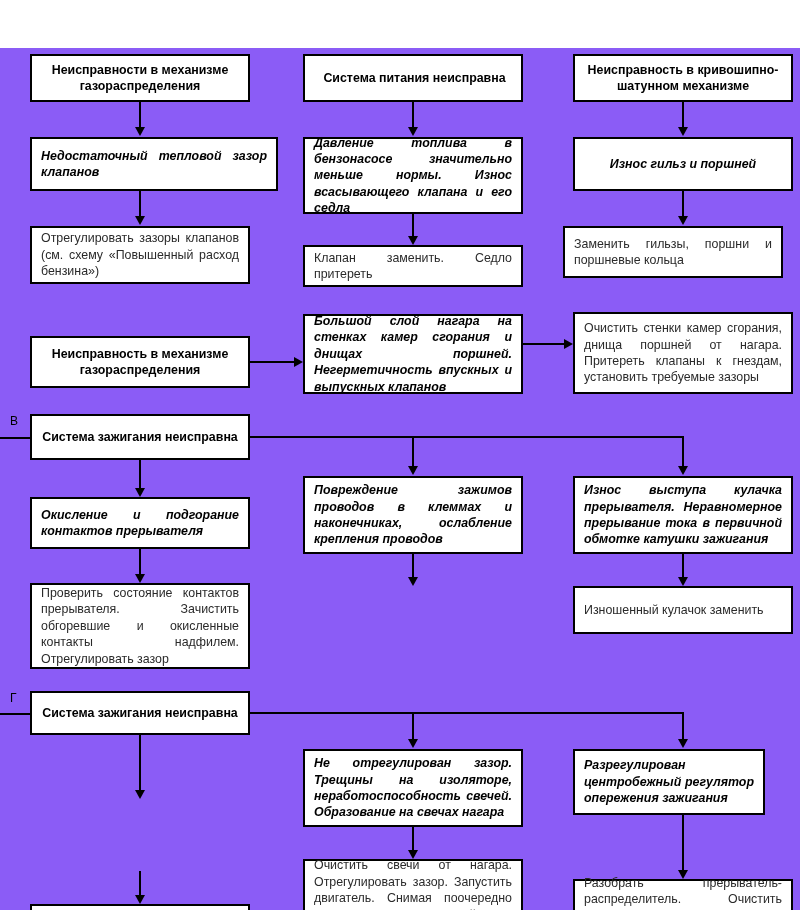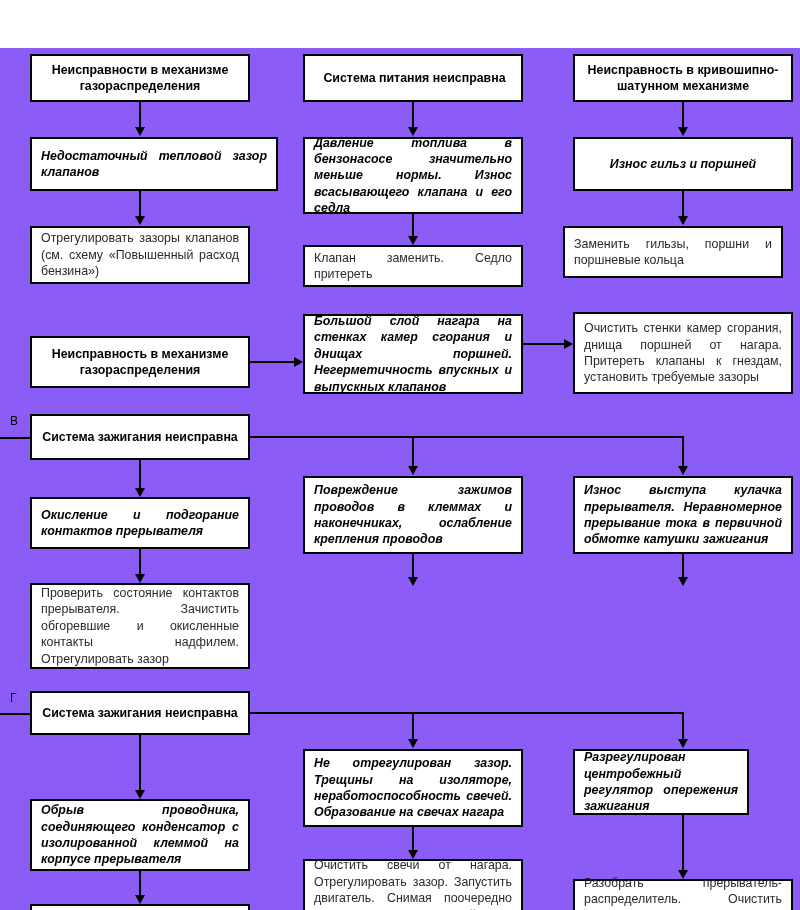--- a/index.html
+++ b/index.html
@@ -197,58 +197,58 @@
   <div class="vline" style="left:412px; top:506px; height:28px;"></div>
   <div class="arrow-d" style="left:408px; top:529px;"></div>
 
 
   <div class="box b-cause" style="left:573px; top:428px; width:220px; height:78px;">
     <span class="txt">Износ выступа кулачка прерывателя.   Неравномерное прерывание тока в первичной обмотке катушки зажигания</span>
   </div>
   <div class="vline" style="left:682px; top:506px; height:28px;"></div>
   <div class="arrow-d" style="left:678px; top:529px;"></div>
 
+  <div class="box b-remedy" style="left:573px; top:538px; width:220px; height:48px;">
+    <span class="txt">Изношенный   кулачок   заменить</span>
+  </div>
 
   <div class="tag" style="left:10px; top:643px;">Г</div>
   <div class="hline" style="left:0px; top:665px; width:32px;"></div>
 
   <div class="box b-head" style="left:30px; top:643px; width:220px; height:44px;">
     <span class="txt">Система зажигания неисправна</span>
   </div>
 
   <div class="hline" style="left:250px; top:664px; width:434px;"></div>
   <div class="vline" style="left:412px; top:664px; height:32px;"></div>
   <div class="arrow-d" style="left:408px; top:691px;"></div>
   <div class="vline" style="left:682px; top:664px; height:32px;"></div>
   <div class="arrow-d" style="left:678px; top:691px;"></div>
 
   <div class="vline" style="left:139px; top:687px; height:60px;"></div>
   <div class="arrow-d" style="left:135px; top:742px;"></div>
 
-  <div class="box b-cause" style="left:30px; top:751px; width:220px; height:72px;">
-    <span class="txt">Обрыв проводника, соединяющего конденсатор с изолированной клеммой на корпусе прерывателя</span>
-  </div>
   <div class="vline" style="left:139px; top:823px; height:29px;"></div>
   <div class="arrow-d" style="left:135px; top:847px;"></div>
 
   <div class="box b-remedy" style="left:30px; top:856px; width:220px; height:48px;">
     <span class="txt">Устранить центробежного. Ликвидировать обрыв проводника</span>
   </div>
 
   <div class="box b-cause" style="left:303px; top:701px; width:220px; height:78px;">
     <span class="txt">Не   отрегулирован   зазор. Трещины   на   изоляторе, неработоспособность свечей. Образование на свечах нагара</span>
   </div>
   <div class="vline" style="left:412px; top:779px; height:28px;"></div>
   <div class="arrow-d" style="left:408px; top:802px;"></div>
 
   <div class="box b-remedy" style="left:303px; top:811px; width:220px; height:95px;">
     <span class="txt">Очистить свечи от нагара. Отрегулировать зазор. Запустить двигатель. Снимая поочередно наконечники со свечей, по перебоям двигателя выявить неисправную свечу и заменить ее</span>
   </div>
 
-  <div class="box b-cause" style="left:573px; top:701px; width:176px; height:66px;">
+  <div class="box b-cause" style="left:573px; top:701px; width:192px; height:66px;">
     <span class="txt">Разрегулирован  центробежный  регулятор  опережения зажигания</span>
   </div>
   <div class="vline" style="left:682px; top:767px; height:60px;"></div>
   <div class="arrow-d" style="left:678px; top:822px;"></div>
 
   <div class="box b-remedy" style="left:573px; top:831px; width:220px; height:74px;">
     <span class="txt">Разобрать   прерыватель-распределитель. Очистить дефект центробежного  регулятора  и устранить неисправность</span>
   </div>
 
 </div>

